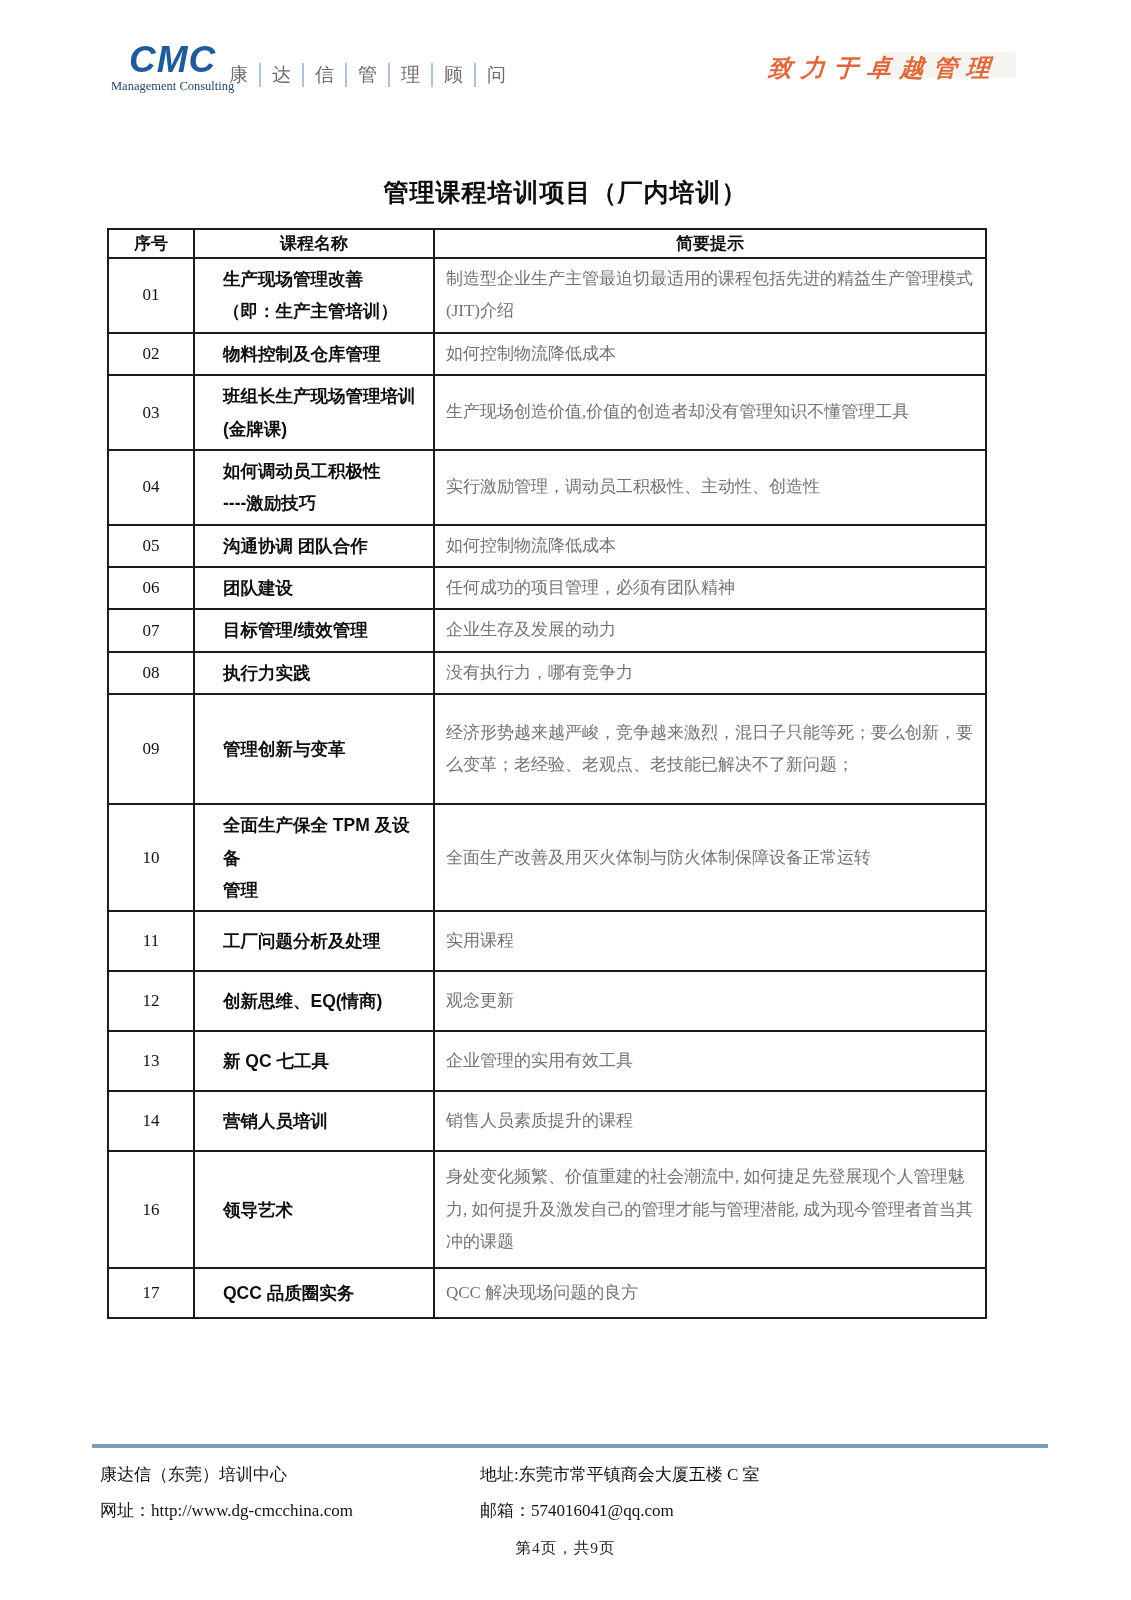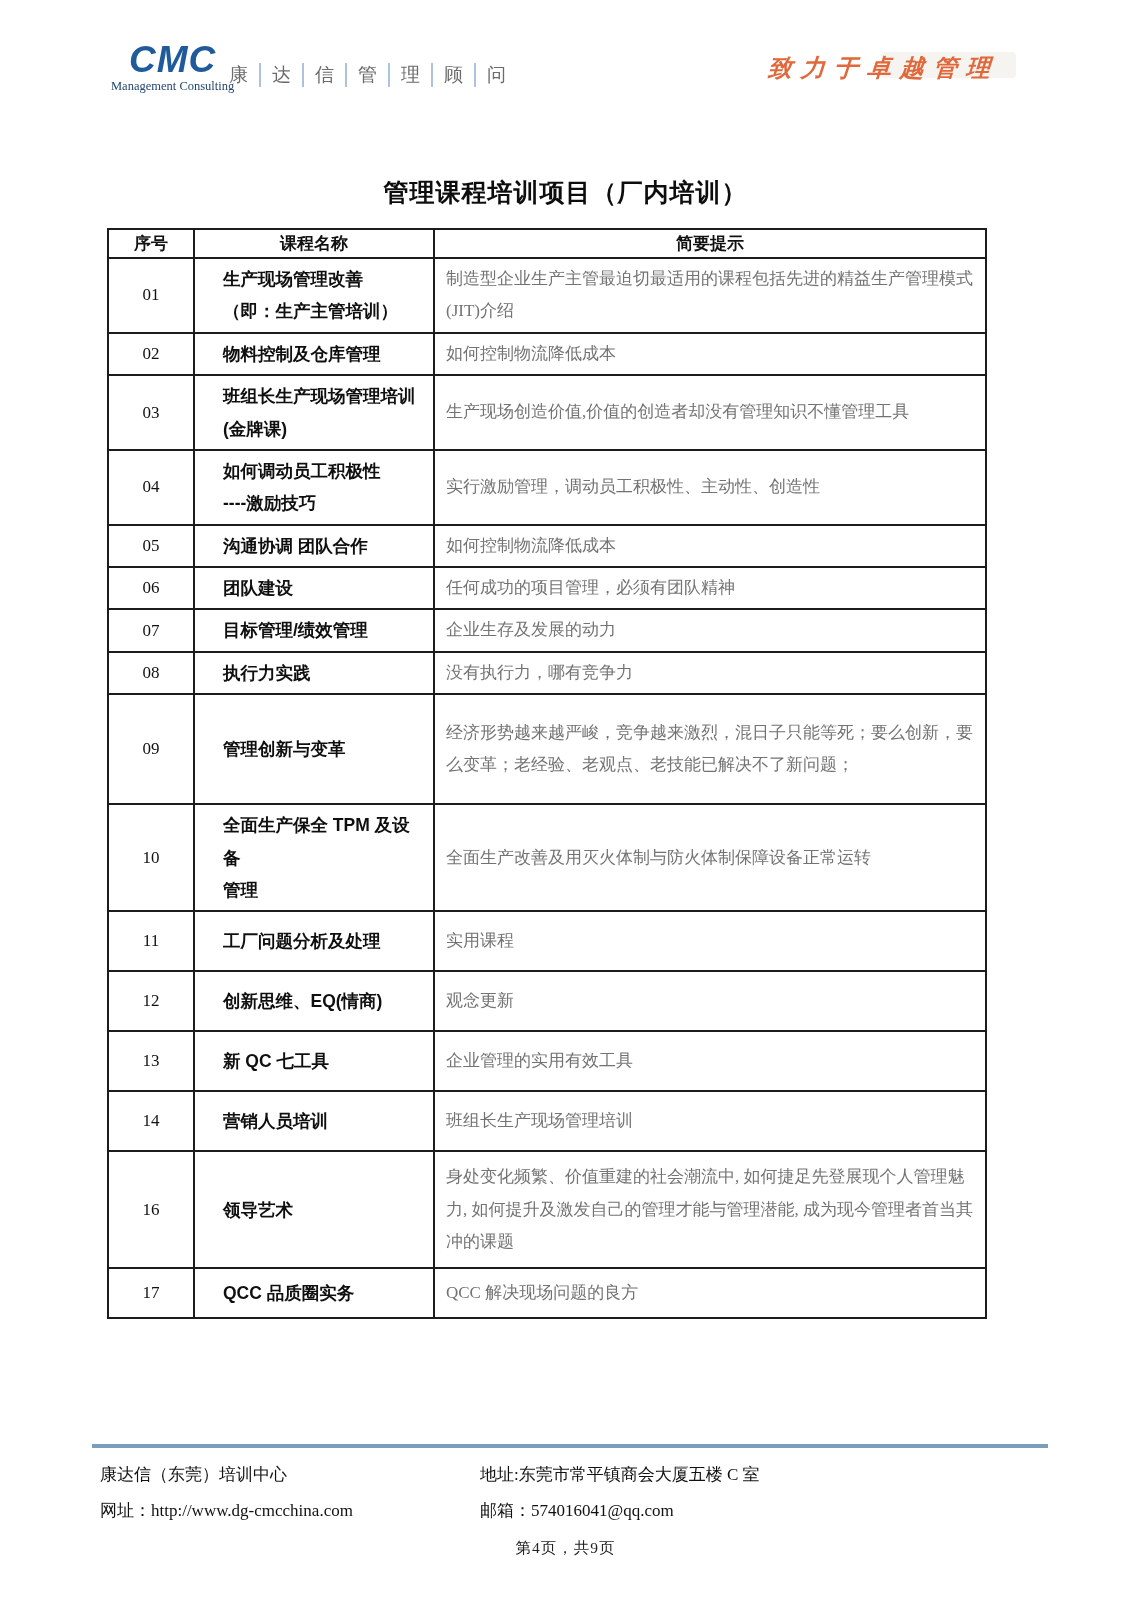--- a/index.html
+++ b/index.html
@@ -223,21 +223,21 @@
       <td class="desc">观念更新</td>
     </tr>
     <tr style="height:60px">
       <td class="no">13</td>
       <td class="name">新 QC 七工具</td>
       <td class="desc">企业管理的实用有效工具</td>
     </tr>
     <tr style="height:60px">
       <td class="no">14</td>
       <td class="name">营销人员培训</td>
-      <td class="desc">班组长生产现场管理培训</td>
+      <td class="desc">销售人员素质提升的课程</td>
     </tr>
     <tr style="height:117px">
       <td class="no">16</td>
       <td class="name">领导艺术</td>
       <td class="desc">身处变化频繁、价值重建的社会潮流中, 如何捷足先登展现个人管理魅力, 如何提升及激发自己的管理才能与管理潜能, 成为现今管理者首当其冲的课题</td>
     </tr>
     <tr style="height:50px">
       <td class="no">17</td>
       <td class="name">QCC 品质圈实务</td>
       <td class="desc">QCC 解决现场问题的良方</td>

